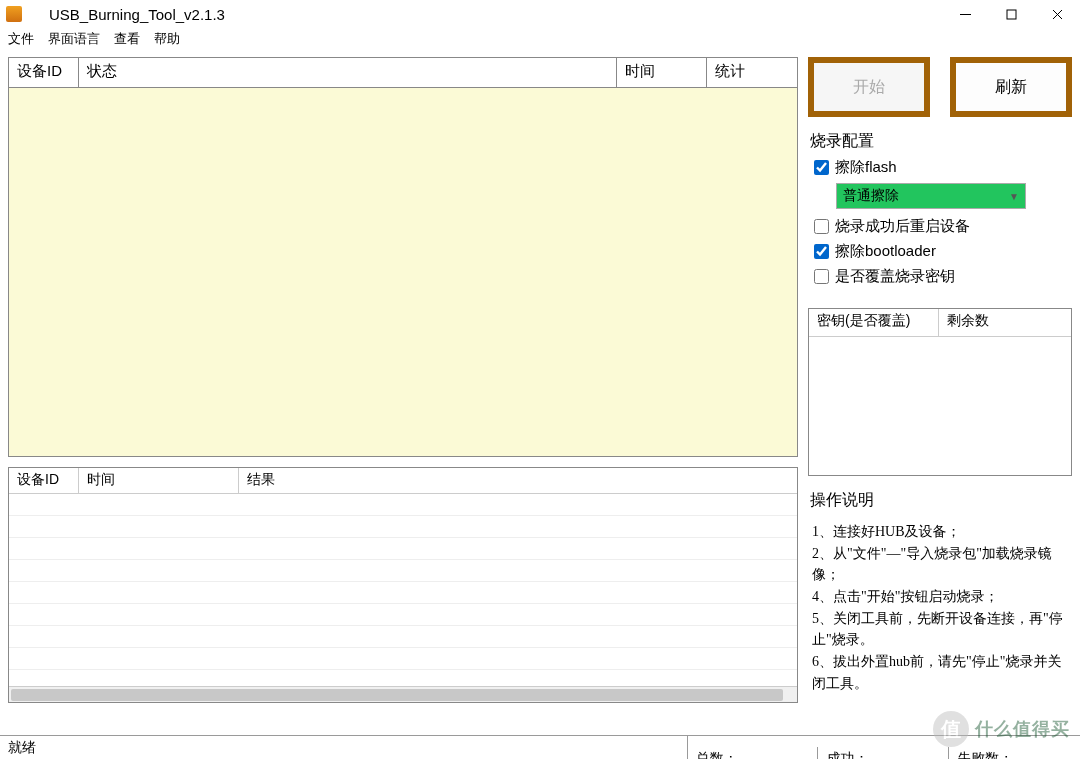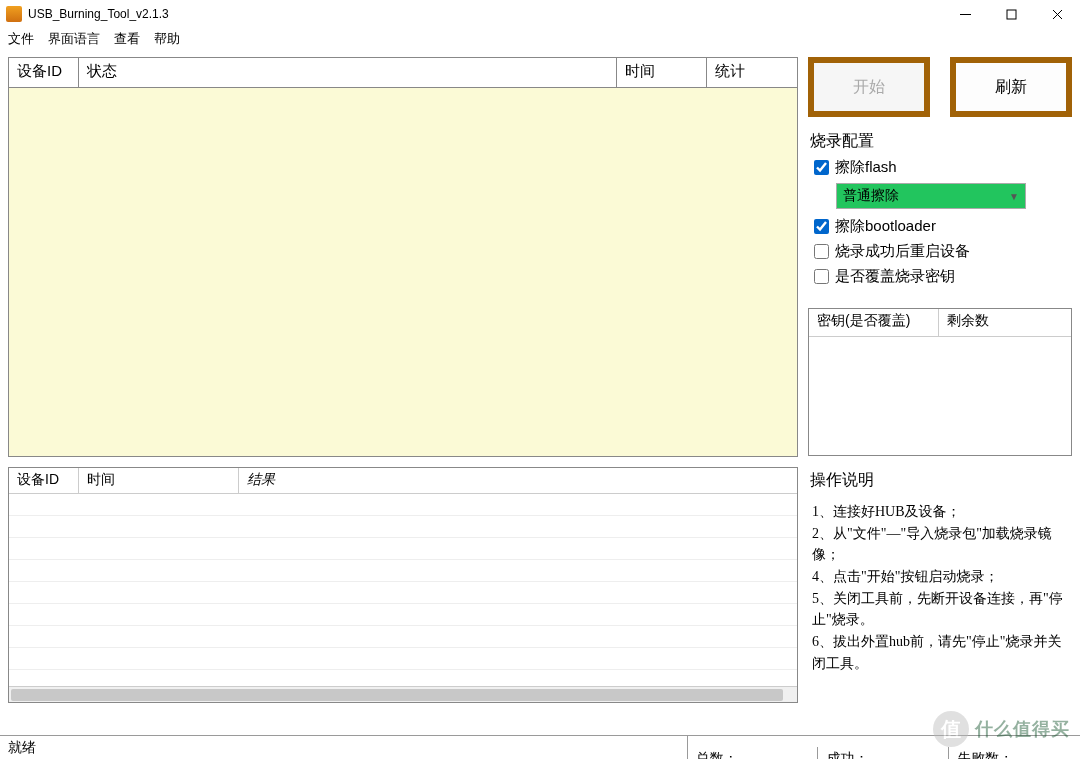--- a/index.html
+++ b/index.html
@@ -1,58 +1,58 @@
 <!DOCTYPE html>
 <html><head>
 <meta charset="utf-8">
 <style>
 * { box-sizing: border-box; margin: 0; padding: 0; }
 body { font-family: "Microsoft YaHei", "SimSun", Arial, sans-serif; font-size: 14px; background: #fff; width: 1080px; height: 759px; position: relative; overflow: hidden; }
 
 .titlebar { height: 28px; display: flex; align-items: center; padding-left: 6px; border-bottom: 0px solid #ddd; }
 .titlebar-icon { width: 16px; height: 16px; background: linear-gradient(to bottom,#f0a020,#d07010); border-radius: 2px; margin-right: 6px; }
-.titlebar-title { font-size: 12px; flex: 1; }
+.titlebar-title { font-size: 15px; flex: 1; margin-left: 21px; }
 .titlebar-ctrl { width: 46px; height: 28px; display: flex; align-items: center; justify-content: center; font-family: Arial; font-size: 12px; }
 .titlebar-ctrl svg { width: 11px; height: 11px; }
 
 .menubar { height: 22px; display: flex; align-items: center; padding-left: 8px; gap: 14px; font-size: 13px; }
 .menubar span { cursor: default; }
 
 .client { position: absolute; top: 57px; left: 8px; right: 8px; bottom: 30px; }
 
 .left-col { position: absolute; left: 0; top: 0; width: 790px; height: 100%; }
 .right-col { position: absolute; left: 800px; top: 0; right: 0; height: 100%; }
 
 .top-table { border: 1px solid #888; height: 400px; display: flex; flex-direction: column; }
 .top-head { display: flex; border-bottom: 1px solid #888; height: 30px; }
 .top-head > div { border-right: 1px solid #888; padding: 4px 8px; font-size: 15px; }
 .top-head > div:last-child { border-right: none; }
 .top-body { flex: 1; background: #fbfad6; }
 
 .bottom-table { margin-top: 10px; border: 1px solid #888; height: 236px; display: flex; flex-direction: column; }
 .bot-head { display: flex; border-bottom: 1px solid #ccc; height: 26px; background: #fff; }
 .bot-head > div { border-right: 1px solid #ccc; padding: 3px 8px; font-size: 14px; }
-.bot-head > div:last-child { border-right: none; font-style: italic; }
+.bot-head > div:last-child { border-right: none; }
 .bot-rows { flex: 1; overflow: hidden; }
 .bot-rows div { height: 22px; border-bottom: 1px solid #eee; }
 .hscroll { height: 16px; background: #f0f0f0; border-top: 1px solid #ccc; position: relative; }
 .hscroll-thumb { position: absolute; left: 2px; top: 2px; height: 12px; width: 98%; background: #c8c8c8; border-radius: 2px; }
 
 .btn-row { display: flex; gap: 20px; height: 60px; }
 .btn { flex: 1; border: 6px solid #a16207; background: #fdfdfd; display: flex; align-items: center; justify-content: center; font-size: 16px; }
 .btn.disabled { color: #aaa; background: #f6f6f6; }
 
 .section-title { font-size: 16px; margin: 14px 0 6px 2px; }
 .config { padding-left: 6px; }
 .chk-row { display: flex; align-items: center; margin: 6px 0; font-size: 15px; }
 .chk-row input { width: 15px; height: 15px; margin-right: 6px; accent-color: #0066cc; }
 .combo { margin: 4px 0 8px 22px; width: 190px; height: 26px; border: 1px solid #aaa; background: #22c55e; display: flex; align-items: center; justify-content: space-between; padding: 0 6px; font-size: 14px; }
 .combo-arrow { font-size: 10px; color: #555; }
 
-.key-table { border: 1px solid #888; height: 148px; margin-top: 22px; }
+.key-table { border: 1px solid #888; height: 168px; margin-top: 22px; }
 .key-head { display: flex; height: 28px; border-bottom: 1px solid #ccc; }
 .key-head > div { padding: 3px 8px; border-right: 1px solid #ccc; font-size: 14px; }
 .key-head > div:last-child { border-right: none; }
 
 .instructions { margin-top: 10px; padding: 0 4px; font-size: 14px; line-height: 1.55; font-family: "SimSun","NSimSun",serif; }
 .instructions .step { }
 
 .statusbar { position: absolute; left: 0; right: 0; bottom: 0; height: 24px; border-top: 1px solid #9a9a9a; display: flex; align-items: center; font-size: 14px; background: #fff; }
 .statusbar > div { padding: 0 8px; }
 .status-ready { width: 742px; border-right: 1px solid #9a9a9a; height: 100%; display: flex; align-items: center; }
@@ -138,26 +138,26 @@
     <div class="config">
       <label class="chk-row">
         <input type="checkbox" checked="" style="">
         <span>擦除flash</span>
       </label>
       <div class="combo">
         <span>普通擦除</span>
         <span class="combo-arrow">▼</span>
       </div>
       <label class="chk-row">
+        <input type="checkbox" style="">
+        <span>烧录成功后重启设备</span>
+      </label>
+      <label class="chk-row">
         <input type="checkbox" checked="" style="">
         <span>擦除bootloader</span>
-      </label>
-      <label class="chk-row">
-        <input type="checkbox" style="">
-        <span>烧录成功后重启设备</span>
       </label>
       <label class="chk-row">
         <input type="checkbox" style="">
         <span>是否覆盖烧录密钥</span>
       </label>
     </div>
 
     <div class="key-table">
       <div class="key-head">
         <div style="width:130px">密钥(是否覆盖)</div>

